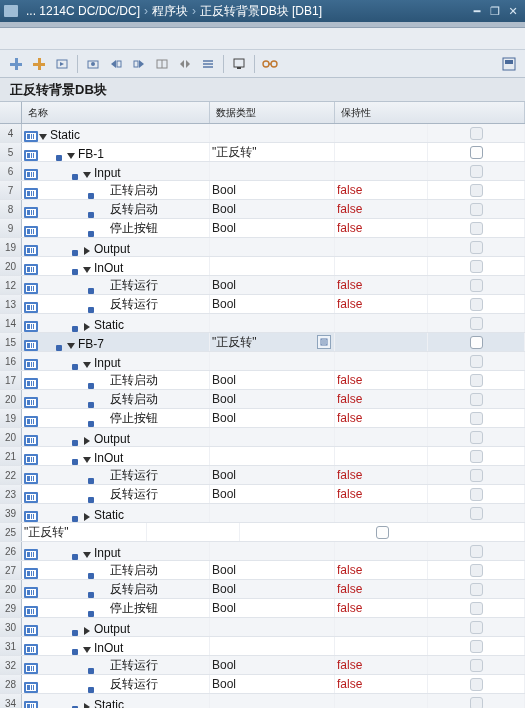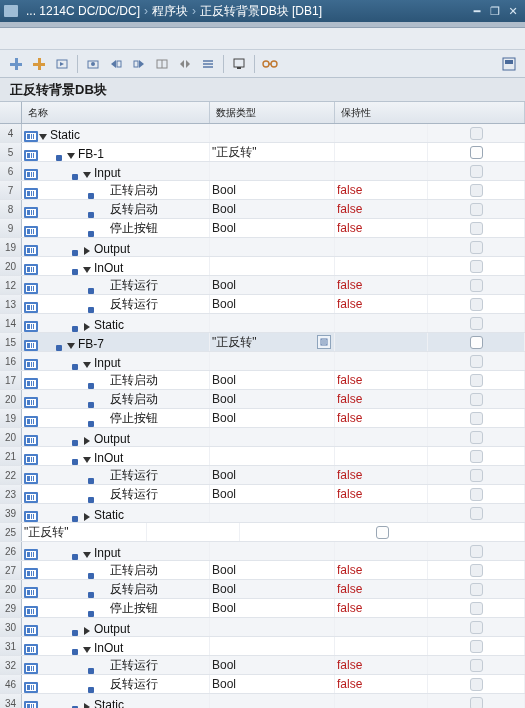--- a/index.html
+++ b/index.html
@@ -995,21 +995,21 @@
           </div>
         </div>
         <div class="cell type">Bool</div>
         <div class="cell start">false</div>
         <div class="cell retain">
           <span class="chk dis"></span>
         </div>
       </div>
     </div>
     <div class="row">
-      <div class="gutter">46</div>
+      <div class="gutter">28</div>
       <div class="cells">
         <div class="cell name">
           <div class="namewrap">
             <span class="tag">
               <svg width="14" height="11">
                 <rect x="0" y="0" width="14" height="11" rx="1" fill="#4a7ec9"></rect>
                 <rect x="2" y="2" width="10" height="7" fill="#fff"></rect>
                 <rect x="3" y="3" width="3" height="5" fill="#4a7ec9"></rect>
                 <rect x="7" y="3" width="1" height="5" fill="#4a7ec9"></rect>
                 <rect x="9" y="3" width="1" height="5" fill="#4a7ec9"></rect>

